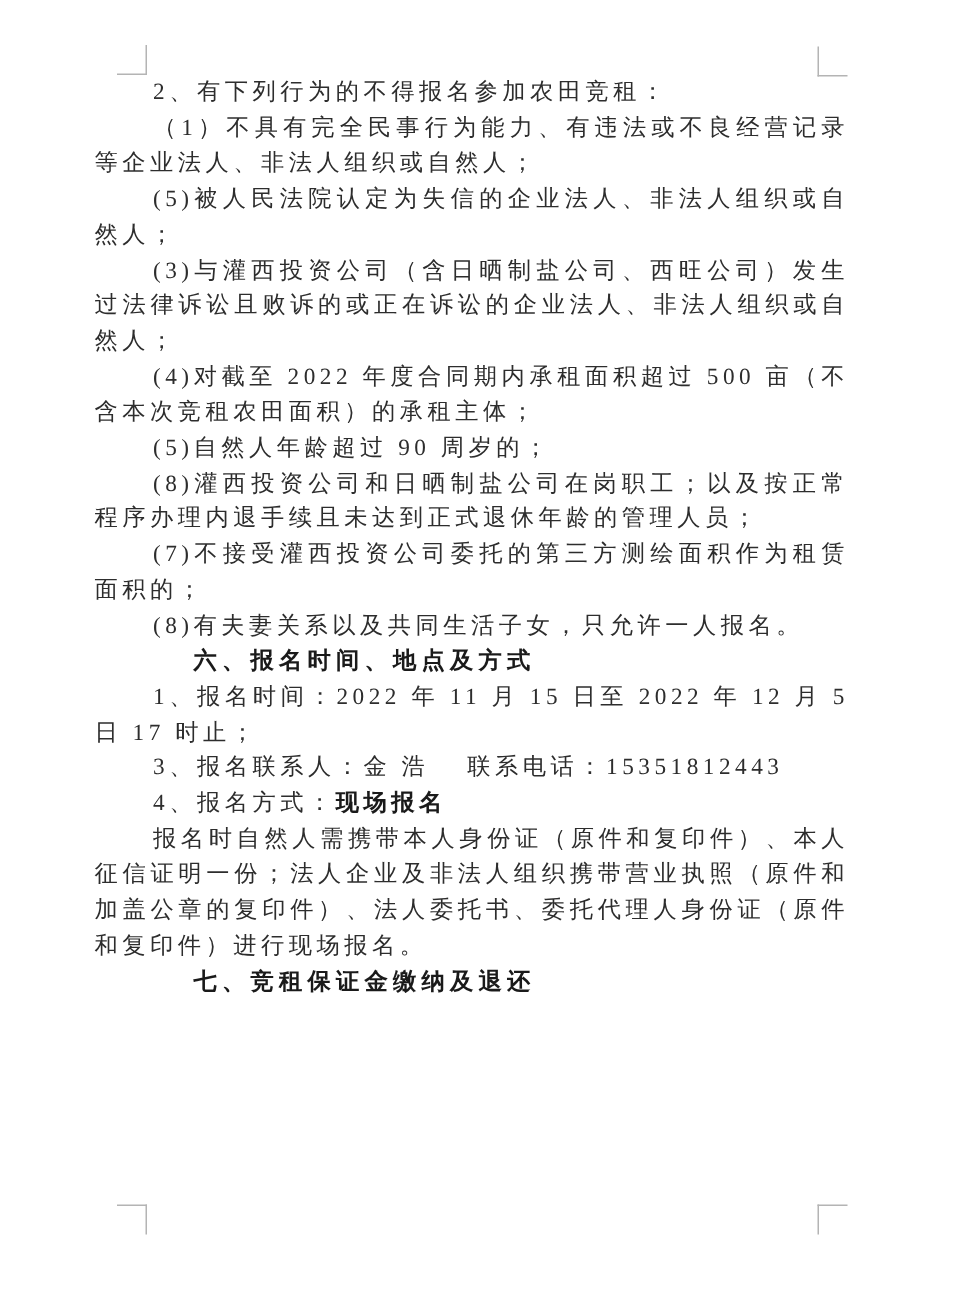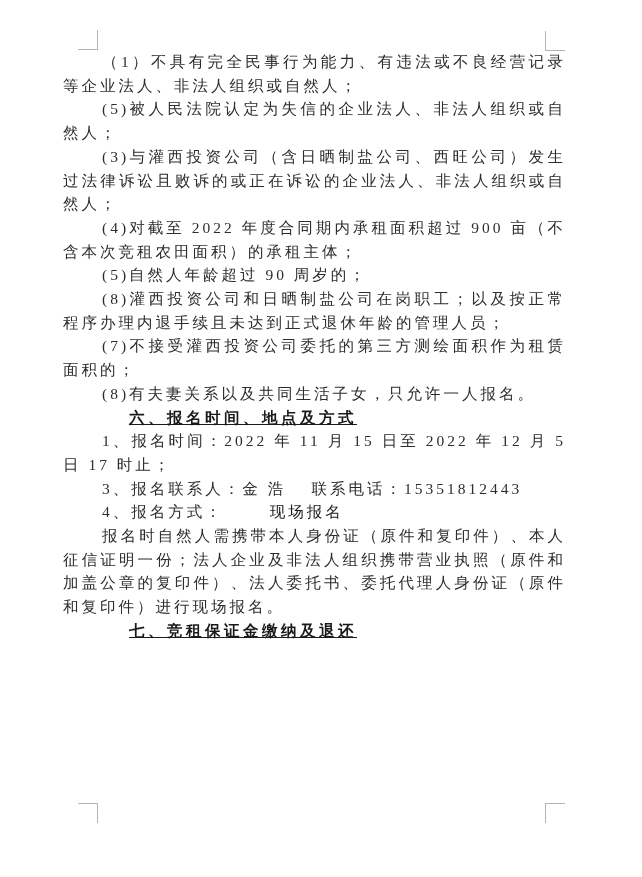--- a/index.html
+++ b/index.html
@@ -30,26 +30,24 @@
   .text-block p {
     margin: 0;
     padding: 0;
     text-indent: 39px;
   }
   .text-block p.heading {
     font-weight: bold;
     color: var(--heading-color, #1a1a1a);
     text-indent: 66px;
     letter-spacing: 3.5px;
-    text-decoration: underline;
   }
   .text-block b {
-    font-weight: normal;
+    font-weight: bold;
     color: var(--heading-color, #1a1a1a);
-    margin-left: 46px;
   }
   .crop-mark {
     position: absolute;
     width: 19px;
     height: 19px;
   }
   .crop-mark.tl {
     left: 78px; top: 30px;
     border-right: 1px solid var(--crop-color, #b4b4b4);
     border-bottom: 1px solid var(--crop-color, #b4b4b4);
@@ -74,24 +72,25 @@
 <body>
 
 <div class="page">
 
   <div class="crop-mark tl"></div>
   <div class="crop-mark tr"></div>
   <div class="crop-mark bl"></div>
   <div class="crop-mark br"></div>
 
   <div class="text-block">
+    <p>2、有下列行为的不得报名参加农田竞租：</p>
     <p>（1）不具有完全民事行为能力、有违法或不良经营记录等企业法人、非法人组织或自然人；</p>
     <p>(5)被人民法院认定为失信的企业法人、非法人组织或自然人；</p>
     <p>(3)与灌西投资公司（含日晒制盐公司、西旺公司）发生过法律诉讼且败诉的或正在诉讼的企业法人、非法人组织或自然人；</p>
-    <p>(4)对截至 2022 年度合同期内承租面积超过 900 亩（不含本次竞租农田面积）的承租主体；</p>
+    <p>(4)对截至 2022 年度合同期内承租面积超过 500 亩（不含本次竞租农田面积）的承租主体；</p>
     <p>(5)自然人年龄超过 90 周岁的；</p>
     <p>(8)灌西投资公司和日晒制盐公司在岗职工；以及按正常程序办理内退手续且未达到正式退休年龄的管理人员；</p>
     <p>(7)不接受灌西投资公司委托的第三方测绘面积作为租赁面积的；</p>
     <p>(8)有夫妻关系以及共同生活子女，只允许一人报名。</p>
     <p class="heading">六、报名时间、地点及方式</p>
     <p>1、报名时间：2022 年 11 月 15 日至 2022 年 12 月 5 日 17 时止；</p>
     <p>3、报名联系人：金 浩　 联系电话：15351812443</p>
     <p><span>4、报名方式：</span><b>现场报名</b></p>
     <p>报名时自然人需携带本人身份证（原件和复印件）、本人征信证明一份；法人企业及非法人组织携带营业执照（原件和加盖公章的复印件）、法人委托书、委托代理人身份证（原件和复印件）进行现场报名。</p>
     <p class="heading">七、竞租保证金缴纳及退还</p>

